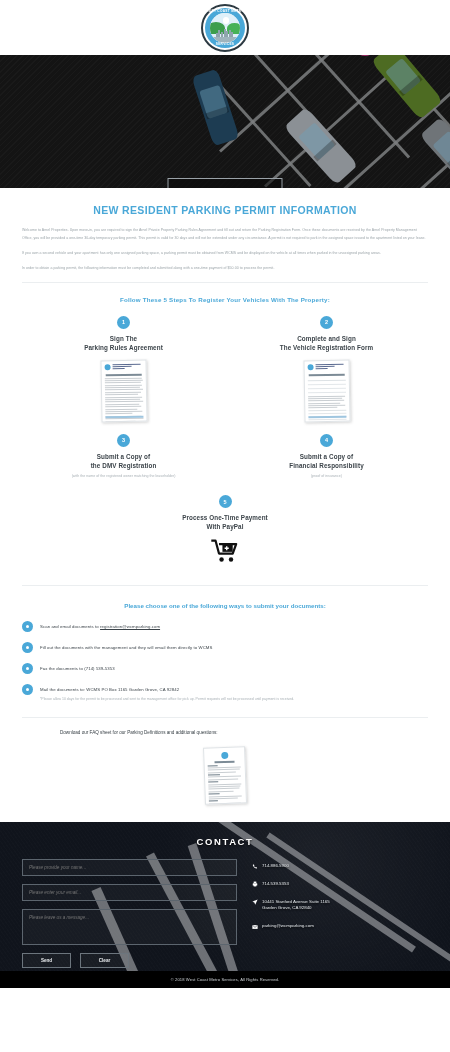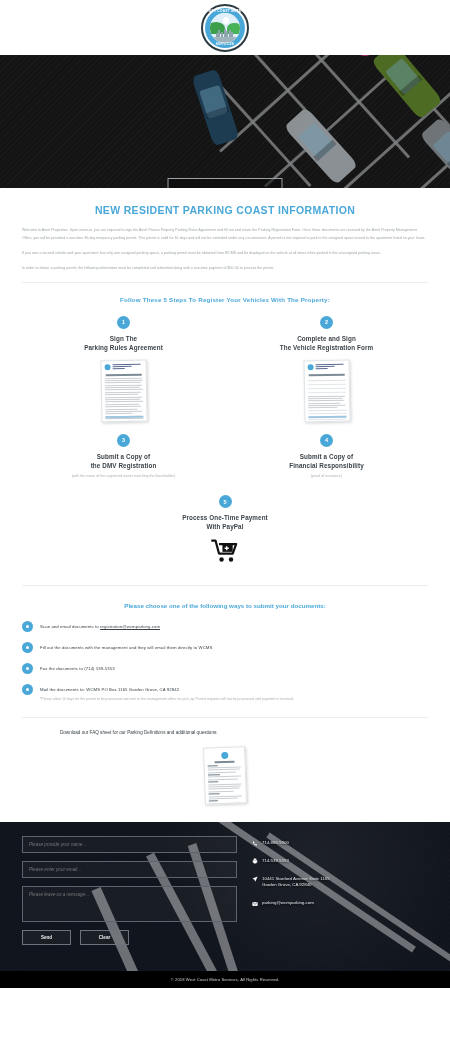--- a/index.html
+++ b/index.html
@@ -315,21 +315,21 @@
     </div>
 
 
     <div class="hero-btn">
       <span>Explore How to</span>
 
     </div>
   </div>
 
   <div class="main">
-    <div class="sect-title">NEW RESIDENT PARKING COAST INFORMATION</div>
+    <div class="sect-title">NEW RESIDENT PARKING PERMIT INFORMATION</div>
 
     <p class="para">Welcome to Arnel Properties. Upon move-in, you are required to sign the Arnel Private Property Parking Rules Agreement and fill out and return the Parking Registration Form. Once these documents are received by the Arnel Property Management Office, you will be provided a one-time 30-day temporary parking permit. This permit is valid for 30 days and will not be extended under any circumstance. A permit is not required to park in the assigned space issued to the apartment listed on your lease.</p>
     <p class="para">If you own a second vehicle and your apartment has only one assigned parking space, a parking permit must be obtained from WCMS and be displayed on the vehicle at all times when parked in the unassigned parking areas.</p>
     <p class="para">In order to obtain a parking permit, the following information must be completed and submitted along with a one-time payment of $50.00 to process the permit.</p>
 
     <div class="hr"></div>
 
     <div class="steps-head">Follow These 5 Steps To Register Your Vehicles With The Property:</div>
 
     <div class="step-row">
@@ -514,20 +514,21 @@
 
   <div class="contact">
     <div class="contact-bg"></div>
     <div class="c-stripe" style="left:215px; top:-10px; width:240px; height:7px; transform:rotate(34deg);"></div>
     <div class="c-stripe" style="left:268px; top:10px; width:230px; height:6px; transform:rotate(34deg);"></div>
     <div class="c-stripe" style="left:150px; top:28px; width:190px; height:9px; transform:rotate(62deg);"></div>
     <div class="c-stripe" style="left:192px; top:18px; width:200px; height:9px; transform:rotate(72deg);"></div>
     <div class="c-stripe" style="left:96px; top:62px; width:120px; height:10px; transform:rotate(66deg);"></div>
 
     <div class="contact-inner">
+      <div class="contact-h">CONTACT</div>
 
       <div class="c-cols">
         <div class="c-form">
           <input class="c-in" type="text" placeholder="Please provide your name..." style="">
           <input class="c-in" type="text" placeholder="Please enter your email..." style="">
           <textarea class="c-in area" placeholder="Please leave us a message..." style=""></textarea>
           <div class="c-btns">
             <button class="c-btn">Send</button>
             <button class="c-btn">Clear</button>
           </div>

